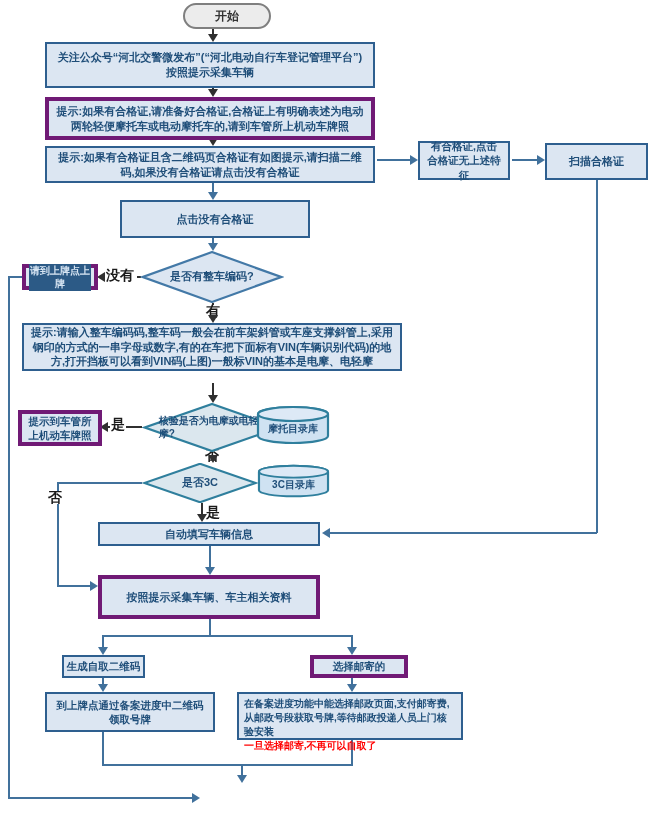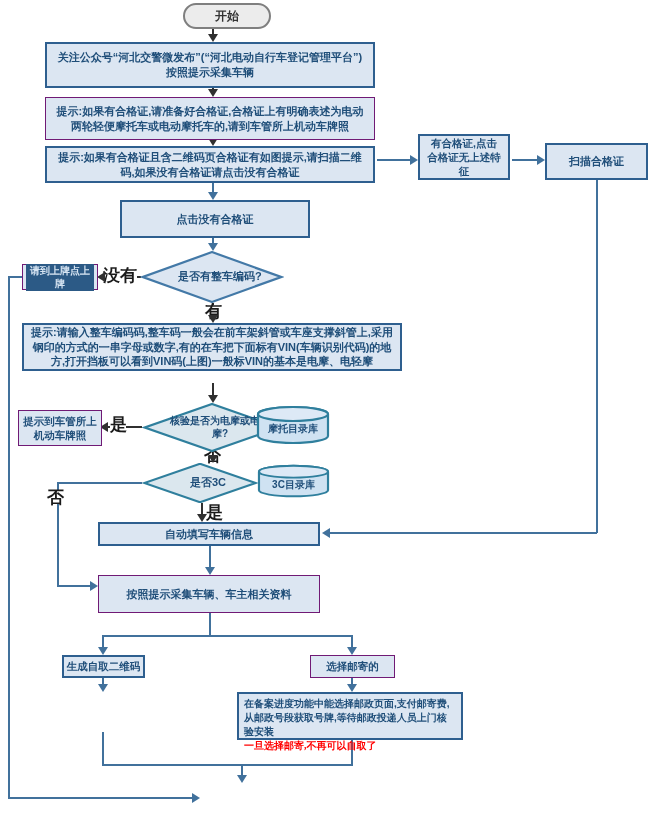--- a/index.html
+++ b/index.html
@@ -2,55 +2,55 @@
 <html><head>
 <meta charset="utf-8">
 <style>
   html,body{margin:0;padding:0;background:#ffffff;}
   #canvas{
     position:relative;width:650px;height:814px;background:#ffffff;overflow:hidden;
     font-family:"Liberation Sans",sans-serif;
   }
   .node{
     position:absolute;box-sizing:border-box;
-    background:#dce6f2;border:1px solid #701a75;color:#1f4e79;
+    background:#dce6f2;border:4px solid #701a75;color:#1f4e79;
     font-weight:bold;font-size:11px;line-height:1.35;
     display:flex;align-items:center;justify-content:center;
     text-align:center;padding:2px 6px;
   }
   .thick{border-width:2.5px;border-color:#2e5f8f;}
   .round{border-radius:14px;background:#ececec;border:2.5px solid #7f7f7f;color:#333333;font-size:12px;}
   .f10{font-size:10px;}
   .f105{font-size:10.5px;}
   .leftalign{display:block;text-align:left;padding:3px 5px;}
   .warn{color:#ff0000;font-family:Liberation Serif, serif;}
   .hl{background:#2c5a86;color:#d6e4f2;padding:0 1px;}
   .dmd{position:absolute;}
   .dmd svg{position:absolute;left:0;top:0;width:100%;height:100%;}
   .dmd-text{
     position:absolute;left:12%;top:0;width:76%;height:100%;
-    display:flex;align-items:center;justify-content:center;text-align:center;
-    font-weight:bold;font-size:10px;line-height:1.25;color:#1f4e79;margin-left:8px;
+    display:flex;align-items:center;justify-content:center;text-align:left;
+    font-weight:bold;font-size:10px;line-height:1.25;color:#1f4e79;
   }
   .cyl{position:absolute;}
   .cyl svg{position:absolute;left:0;top:0;width:100%;height:100%;}
   .cyl-text{
     position:absolute;left:0;top:22%;width:100%;height:78%;
     display:flex;align-items:center;justify-content:center;
     font-weight:bold;font-size:10px;color:#1f4e79;
   }
   .ln{position:absolute;background:currentColor;}
   .ah{position:absolute;width:0;height:0;}
   .ah-down{border-left:5px solid transparent;border-right:5px solid transparent;border-top:8px solid currentColor;}
   .ah-left{border-top:5px solid transparent;border-bottom:5px solid transparent;border-right:8px solid currentColor;}
   .ah-right{border-top:5px solid transparent;border-bottom:5px solid transparent;border-left:8px solid currentColor;}
   .dk{color:#303030;}
   .bl{color:#41719c;}
   .elabel{
-    position:absolute;font-size:17px;font-weight:bold;color:#1a1a1a;
+    position:absolute;font-size:14px;font-weight:bold;color:#1a1a1a;
     background:#ffffff;text-align:center;line-height:13px;
   }
 </style>
 </head>
 <body>
 
 <div id="canvas">
 
   <i class="ln dk" style="left:212px;top:25px;width:2px;height:12px"></i>
   <i class="ln dk" style="left:212px;top:88px;width:2px;height:4px"></i>
@@ -117,21 +117,21 @@
   <i class="ah ah-down bl" style="left:237px;top:775px"></i>
 
   <div class="node round" style="left:183px;top:3px;width:88px;height:26px">开始</div>
 
   <div class="node thick" style="left:45px;top:42px;width:330px;height:46px">关注公众号“河北交警微发布”(“河北电动自行车登记管理平台”)按照提示采集车辆</div>
 
   <div class="node" style="left:45px;top:97px;width:330px;height:43px">提示:如果有合格证,请准备好合格证,合格证上有明确表述为电动两轮轻便摩托车或电动摩托车的,请到车管所上机动车牌照</div>
 
   <div class="node thick" style="left:45px;top:146px;width:330px;height:37px">提示:如果有合格证且含二维码页合格证有如图提示,请扫描二维码,如果没有合格证请点击没有合格证</div>
 
-  <div class="node thick f105" style="left:418px;top:134px;width:92px;height:46px">有合格证,点击合格证无上述特征</div>
+  <div class="node thick f105" style="left:418px;top:141px;width:92px;height:39px">有合格证,点击合格证无上述特征</div>
 
   <div class="node thick" style="left:545px;top:143px;width:103px;height:37px">扫描合格证</div>
 
   <div class="node thick" style="left:120px;top:200px;width:190px;height:38px">点击没有合格证</div>
 
   <div class="dmd" style="left:140px;top:251px;width:144px;height:52px">
     <svg viewBox="0 0 100 100" preserveAspectRatio="none">
       <polygon points="50,2 98,50 50,98 2,50" fill="#dce6f2" stroke="#4379a7" stroke-width="2.2" vector-effect="non-scaling-stroke"></polygon>
     </svg>
     <div class="dmd-text" style="font-size:11px">是否有整车编码?</div>
@@ -174,22 +174,23 @@
     </svg>
     <div class="cyl-text">3C目录库</div>
   </div>
 
   <div class="node thick" style="left:98px;top:522px;width:222px;height:24px;padding:4px 4px">自动填写车辆信息</div>
 
   <div class="node" style="left:98px;top:575px;width:222px;height:23px;padding:18px 4px">按照提示采集车辆、车主相关资料</div>
 
   <div class="node thick f105" style="left:62px;top:655px;width:83px;height:23px;padding:1px 2px">生成自取二维码</div>
 
-  <div class="node f105" style="left:310px;top:655px;width:85px;height:23px;padding:1px 2px">选择邮寄的</div>
+  <div class="node f105" style="left:310px;top:655px;width:98px;height:23px;padding:1px 2px">选择邮寄的</div>
 
+  <div class="node thick f105" style="left:45px;top:692px;width:170px;height:40px">到上牌点通过备案进度中二维码领取号牌</div>
 
   <div class="node thick f10 leftalign" style="left:237px;top:692px;width:226px;height:48px;line-height:1.4">
     <div>在备案进度功能中能选择邮政页面,支付邮寄费,</div>
     <div>从邮政号段获取号牌,等待邮政投递人员上门核验安装</div>
     <div class="warn">一旦选择邮寄,不再可以自取了</div>
   </div>
 
 
 </div>
 

